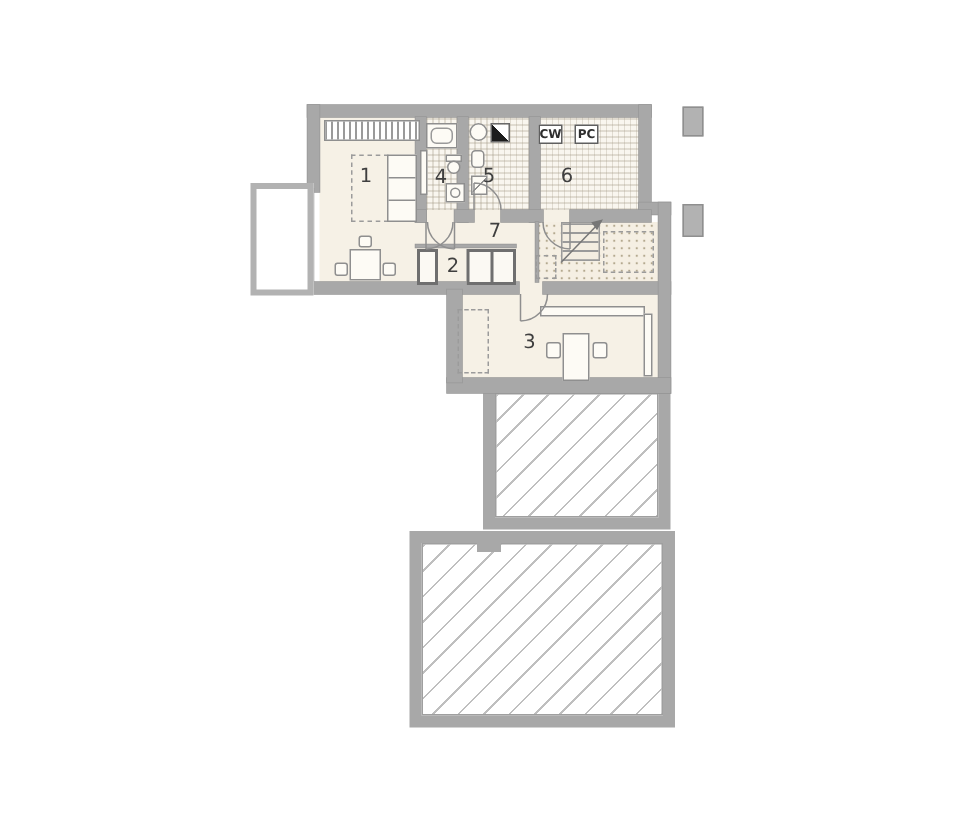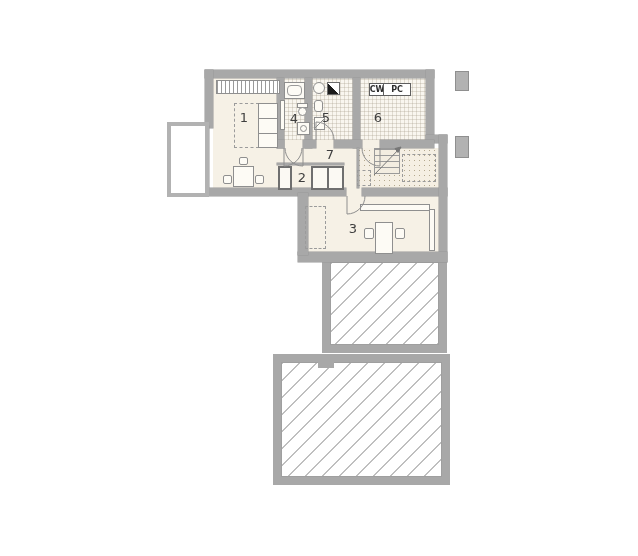--- a/index.html
+++ b/index.html
@@ -124,24 +124,24 @@
     <div class="furn circle" style="left:298px;top:107px;width:9px;height:9px;"></div>
     <div class="furn" style="left:297px;top:122px;width:13px;height:13px;">
       <div class="abs circle" style="left:2px;top:2px;width:7px;height:7px;border:1px solid #8f8f8f;"></div>
     </div>
 
     <div class="furn circle" style="left:313px;top:82px;width:12px;height:12px;"></div>
     <div class="shower-corner" style="left:327px;top:82px;width:13px;height:13px;"></div>
     <div class="furn" style="left:314px;top:100px;width:9px;height:12px;border-radius:3px;"></div>
     <div class="furn diag" style="left:314px;top:117px;width:11px;height:13px;"></div>
 
-    <div class="equip-box" style="left:369px;top:83px;width:16px;height:13px;">
+    <div class="equip-box" style="left:359px;top:83px;width:16px;height:13px;">
         <span>CW</span>
       </div>
-    <div class="equip-box" style="left:383px;top:83px;width:28px;height:13px;">
+    <div class="equip-box" style="left:383px;top:83px;width:16px;height:13px;">
         <span>PC</span>
       </div>
 
     <div class="abs" style="left:278px;top:166px;width:14px;height:24px;border:2px solid #6f6f6f;background:#fbf9f3;"></div>
     <div class="abs" style="left:311px;top:166px;width:33px;height:24px;border:2px solid #6f6f6f;background:#fbf9f3;">
       <div class="abs" style="left:14px;top:0;width:2px;height:20px;background:#6f6f6f;"></div>
     </div>
 
     <div class="stairs" style="left:374px;top:148px;width:26px;height:26px;border:1px solid #9a9a9a;"></div>
     <div class="dashedbox" style="left:402px;top:154px;width:34px;height:28px;"></div>

